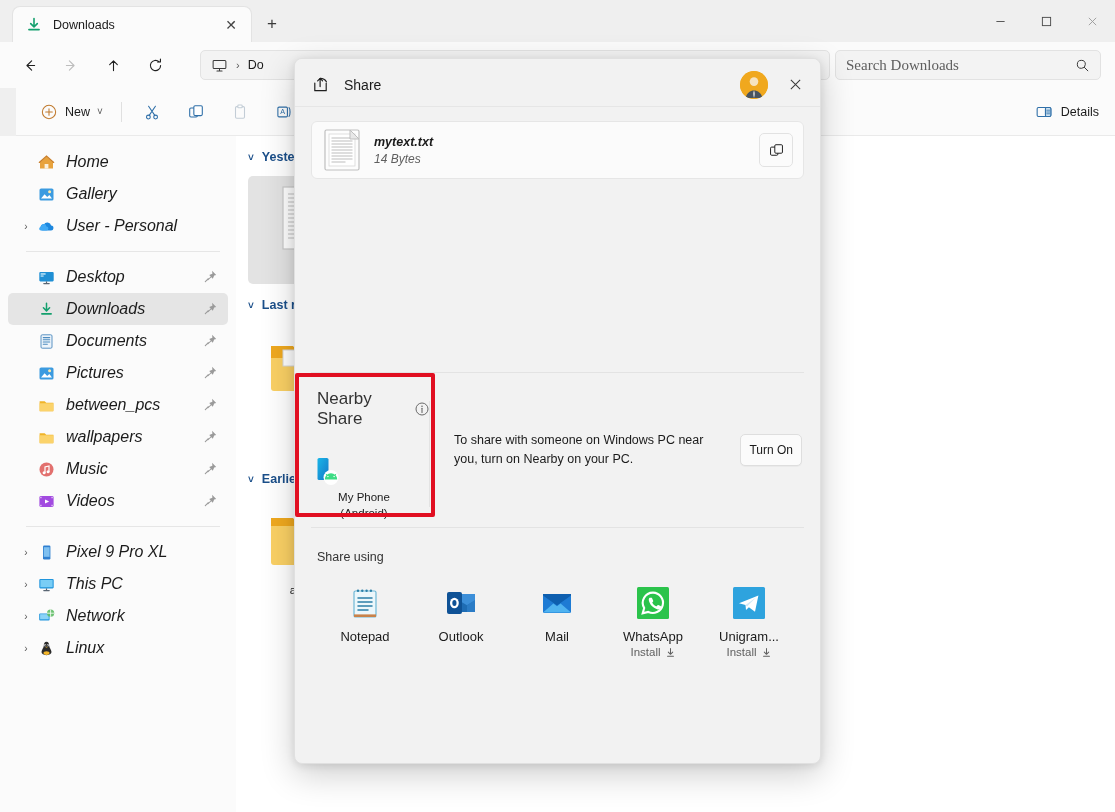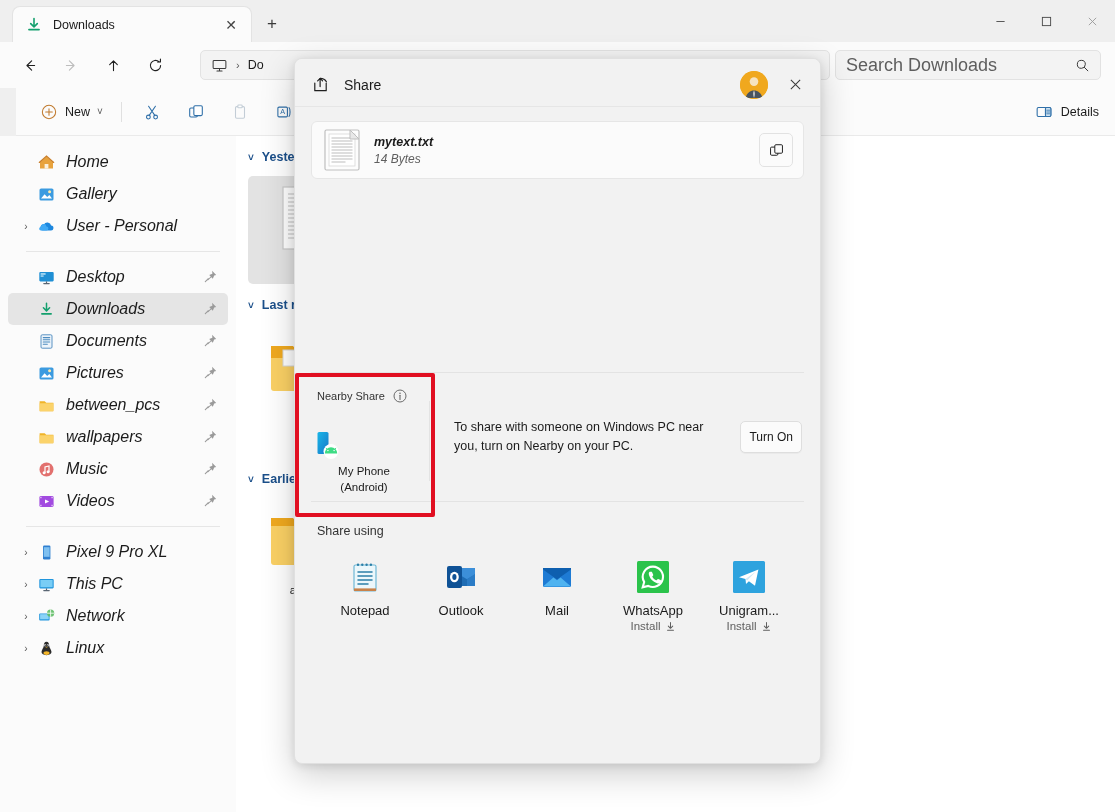--- a/index.html
+++ b/index.html
@@ -56,21 +56,21 @@
     background: #F3F3F3; border: 1px solid #E2E2E2; border-radius: 5px;
     display: flex; align-items: center; padding: 0 10px; gap: 8px;
   }
   .crumb { font-size: 12.5px; color: #1b1b1b; }
   .crumb-sep { color: #5a5a5a; font-size: 11px; }
   .searchbox {
     position: absolute; right: 14px; top: 50px; width: 266px; height: 30px;
     background: #F3F3F3; border: 1px solid #E2E2E2; border-radius: 5px;
     display: flex; align-items: center; padding: 0 10px;
   }
-  .searchbox .ph { flex: 1; font-size: 18px; color: #5e5e5e; }
+  .searchbox .ph { flex: 1; font-size: 15px; color: #5e5e5e; font-family: Liberation Serif, serif; }
 
   
   .cmdbar {
     position: absolute; left: 16px; top: 88px; width: 1115px; height: 48px;
     background: #FBFBFB; border-bottom: 1px solid #EAEAEA;
     display: flex; align-items: center; text-align: center;
   }
   .newbtn {
     display: flex; align-items: center; gap: 7px; margin-left: 14px;
     padding: 6px 10px; border-radius: 5px; font-size: 12.5px; color: #1b1b1b;
@@ -165,21 +165,21 @@
   }
 
   .dlg-spacer { height: 193px; }
 
   .sep-line { height: 1px; background: #E3E3E3; margin: 0 16px; }
 
   .nearby-row { display: flex; align-items: stretch; position: relative; }
   .nearby-left { width: 134px; padding: 16px 0 0 0; }
   .nearby-title {
     display: flex; align-items: center; gap: 8px;
-    font-size: 11px; color: #333; padding-left: 22px;
+    font-size: 17px; color: #333; padding-left: 22px;
   }
   .info-ico { width: 14px; height: 14px; }
   .device {
     margin-top: 22px; text-align: center; width: 110px; margin-left: 14px;
     border-radius: 5px; padding: 4px 0 6px;
   }
   .device-ico { width: 34px; height: 34px; margin: 0 auto 7px; }
   .device-name { font-size: 11.5px; color: #1b1b1b; line-height: 16px; }
   .nearby-vline { width: 1px; background: #E3E3E3; margin: 28px 0 20px; }
   .nearby-right {

